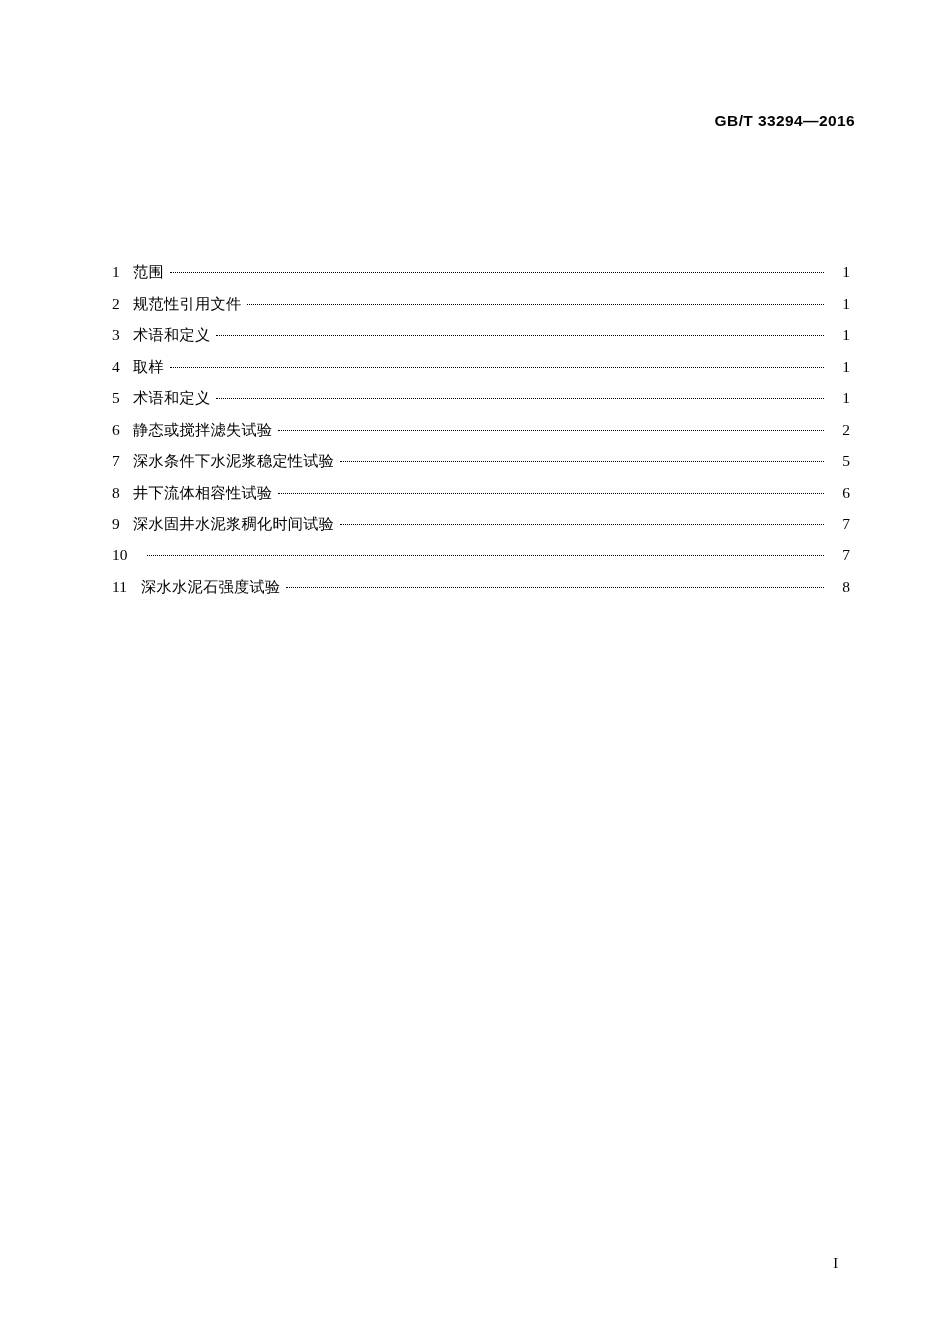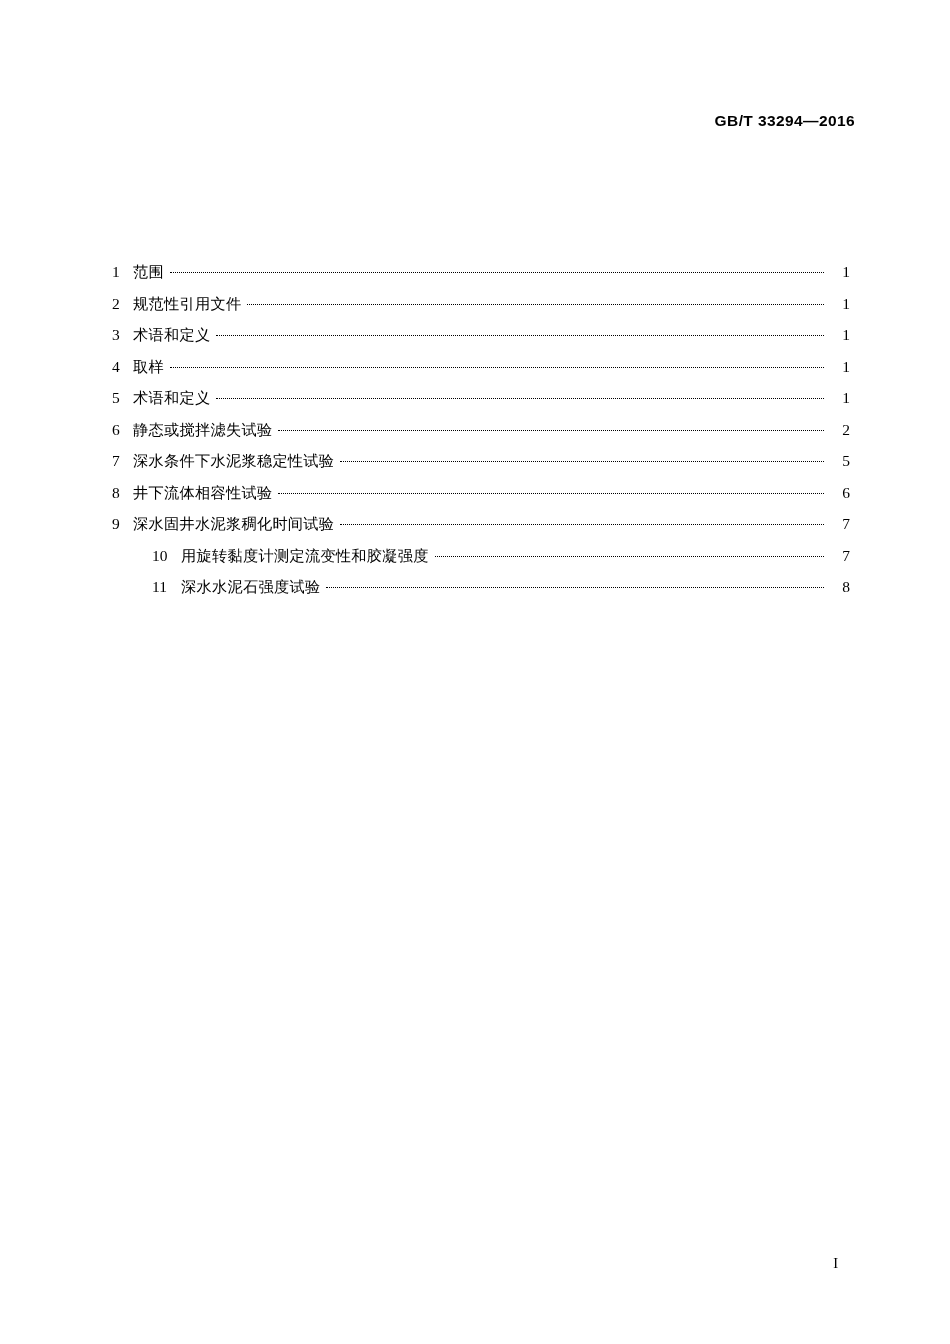--- a/index.html
+++ b/index.html
@@ -56,21 +56,21 @@
     font-size: 15.5px;
     white-space: nowrap;
   }
   .toc-num {
     display: inline-block;
     text-align: left;
     font-family: "Liberation Serif", serif;
     font-size: 15.5px;
   }
   .num-w1 { width: 21px; }
-  .num-w2 { width: 29px; margin-left: 40px; }
+  .num-w2 { width: 29px; }
   .toc-label {
     font-family: "DejaVu Sans", "Liberation Sans", sans-serif;
     font-size: 15.2px;
     letter-spacing: 0.3px;
   }
   .toc-dots {
     flex: 1 1 auto;
     overflow: hidden;
     margin: 0 4px 0 6px;
     position: relative;
@@ -161,21 +161,20 @@
         <span class="toc-page">6</span>
       </div>
       <div class="toc-row">
         <span class="toc-num num-w1">9</span>
         <span class="toc-label">深水固井水泥浆稠化时间试验</span>
         <span class="toc-dots"></span>
         <span class="toc-page">7</span>
       </div>
       <div class="toc-row">
         <span class="toc-num num-w2">10</span>
-        <span class="toc-label">用旋转黏度计测定流变性和胶凝强度</span>
         <span class="toc-dots"></span>
         <span class="toc-page">7</span>
       </div>
       <div class="toc-row">
         <span class="toc-num num-w2">11</span>
         <span class="toc-label">深水水泥石强度试验</span>
         <span class="toc-dots"></span>
         <span class="toc-page">8</span>
       </div>
     </div>

